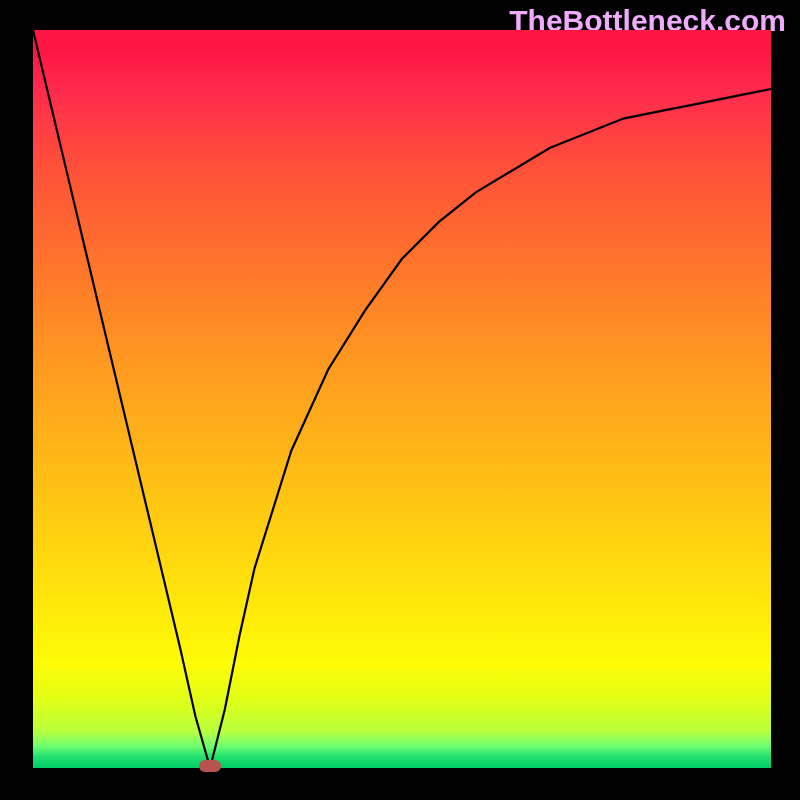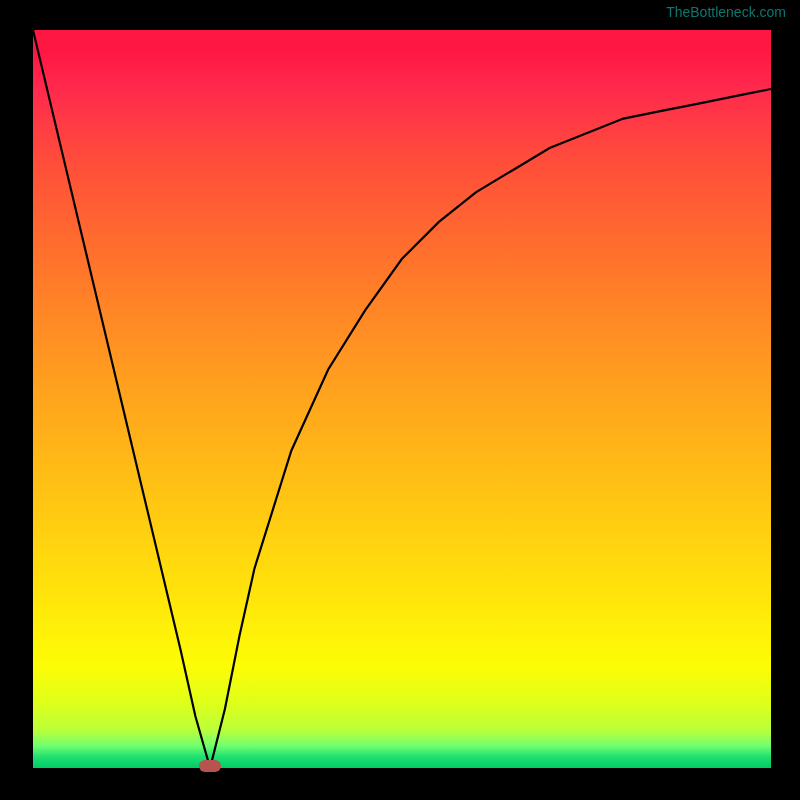--- a/index.html
+++ b/index.html
@@ -45,23 +45,23 @@
       top: 0;
       width: 100%;
       height: 100%;
       pointer-events: none;
     }
     .attribution {
       position: absolute;
       top: 4px;
       right: 14px;
       font-family: Arial, sans-serif;
-      font-size: 14px;
-      color: #0f766e;
-      font-weight: normal;
+      font-size: 30px;
+      color: #f0abfc;
+      font-weight: bold;
     }
     .marker {
       position: absolute;
       width: 22px;
       height: 12px;
       background: #b85450;
       border-radius: 6px;
     }
   </style>
 </head>

